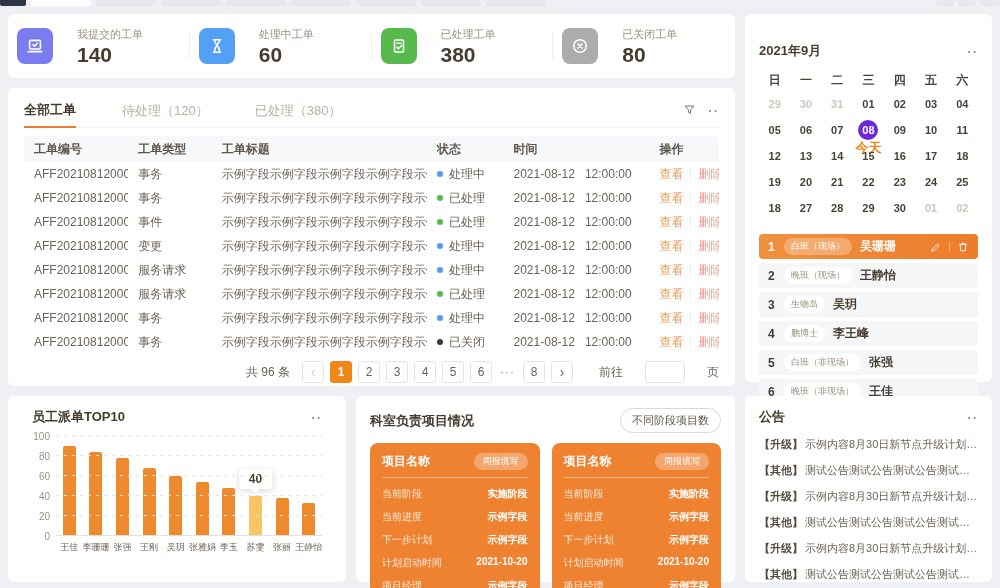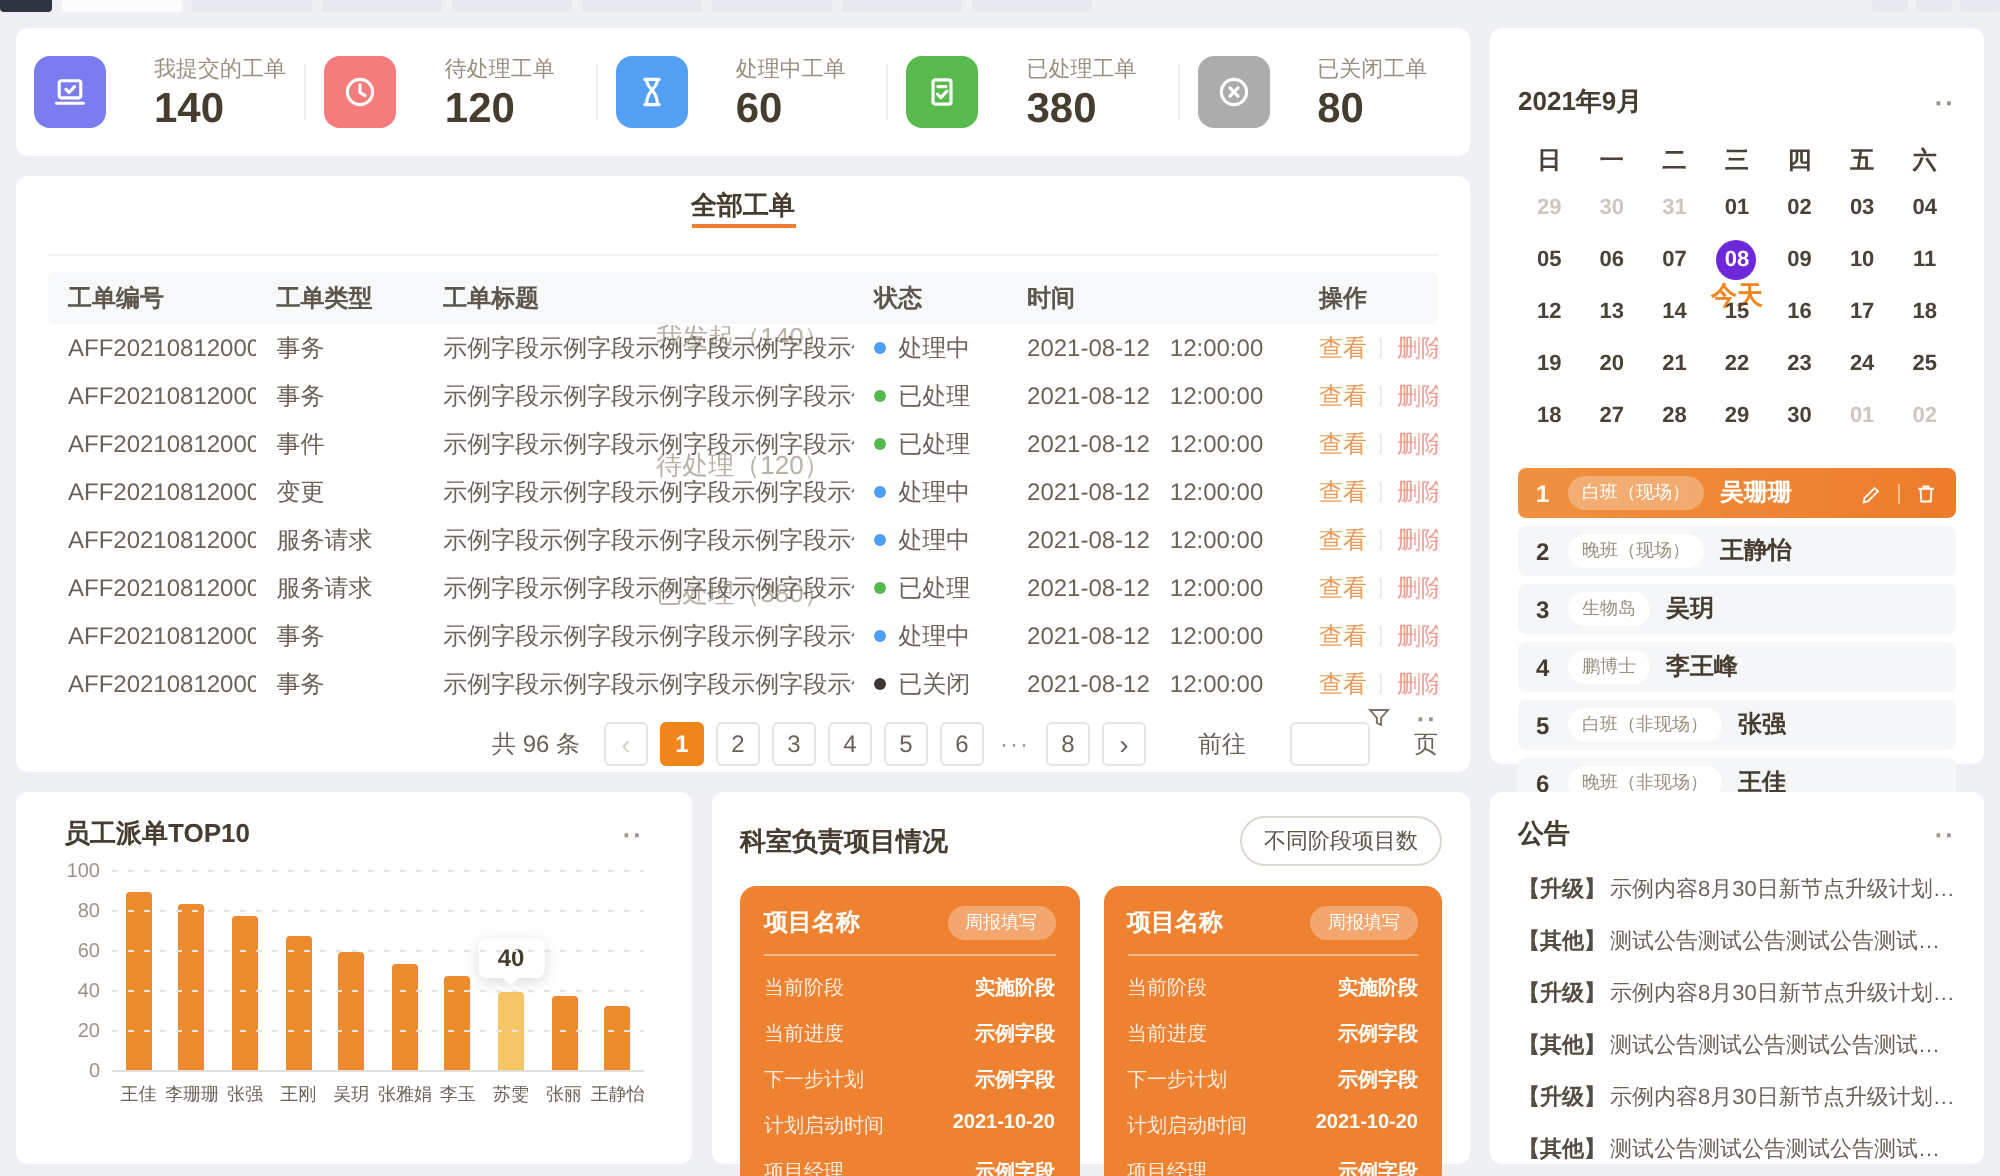--- a/index.html
+++ b/index.html
@@ -18,21 +18,21 @@
   .stats{left:8px;top:14px;width:727px;height:64px;display:flex;align-items:center;}
   .stat{flex:1;display:flex;align-items:center;gap:24px;padding-left:9px;position:relative;height:40px;}
   .stat:not(:last-child)::after{content:"";position:absolute;right:0;top:6px;height:28px;width:1px;background:#f0efec;}
   .sic{width:36px;height:36px;border-radius:8px;display:flex;align-items:center;justify-content:center;flex:none;}
   .sic svg{width:18px;height:18px;stroke:#fff;fill:none;stroke-width:1.4;stroke-linecap:round;stroke-linejoin:round;}
   .slabel{font-size:11px;color:#97907f;margin-bottom:2px;}
   .svalue{font-size:21px;font-weight:bold;color:#463d30;line-height:1;}
 
   
   .work{left:8px;top:88px;width:727px;height:298px;padding:6px 16px 0 16px;}
-  .tabs{display:flex;align-items:center;height:34px;gap:46px;border-bottom:1px solid #f3f2ef;flex-direction:column;}
+  .tabs{display:flex;align-items:center;height:34px;gap:46px;border-bottom:1px solid #f3f2ef;}
   .tab{font-size:13px;color:#b8b1a5;cursor:pointer;height:34px;display:flex;align-items:center;}
   .tab.on{color:#46false3d30;color:#463d30;font-weight:bold;border-bottom:2px solid #ED7D2F;}
   .tabtools{margin-left:auto;display:flex;align-items:center;gap:12px;color:#7a7266;}
   .tabtools svg{width:13px;height:13px;stroke:#7a7266;fill:none;stroke-width:1.2;}
   .dots{color:#9a9287;font-size:13px;font-weight:bold;letter-spacing:1px;}
 
   .thead,.trow{display:flex;align-items:center;font-size:12px;}
   .thead{height:26px;background:#f7f8fa;margin-top:8px;border-radius:3px;font-weight:bold;color:#5d564b;}
   .trow{height:24px;color:#6b6257;}
   .c{padding-left:10px;white-space:nowrap;overflow:hidden;}
@@ -137,32 +137,20 @@
             <rect x="3.2" y="3" width="9.6" height="7.6" rx="1"></rect>
             <path d="M6.2 6.8l1.4 1.4 2.4-2.6M2 13h12"></path>
           </svg>
       </span>
       <span>
           <div class="slabel">我提交的工单</div>
       <div class="svalue">140</div>
         </span>
     </div>
     <div class="stat">
-      <span class="sic" style="background: rgb(245, 124, 124);">
-        <svg viewBox="0 0 16 16">
-            <circle cx="8" cy="8" r="5.6"></circle>
-            <path d="M8 4.8v3.4l2.2 1.4"></path>
-          </svg>
-      </span>
-      <span>
-          <div class="slabel">待处理工单</div>
-      <div class="svalue">120</div>
-        </span>
-    </div>
-    <div class="stat">
       <span class="sic" style="background: rgb(84, 160, 245);">
         <svg viewBox="0 0 16 16">
             <path d="M4.8 2.4h6.4M4.8 13.6h6.4M5.6 2.4c0 4.4 4.8 4.4 4.8 11.2M10.4 2.4c0 4.4-4.8 4.4-4.8 11.2"></path>
           </svg>
       </span>
       <span>
           <div class="slabel">处理中工单</div>
       <div class="svalue">60</div>
         </span>
     </div>
@@ -188,21 +176,20 @@
       <span>
           <div class="slabel">已关闭工单</div>
       <div class="svalue">80</div>
         </span>
     </div>
   </div>
 
   <div class="card work">
     <div class="tabs">
       <span class="tab on">全部工单</span>
-      <span class="tab">我发起（140）</span>
       <span class="tab">待处理（120）</span>
       <span class="tab">已处理（380）</span>
       <span class="tabtools">
         <svg viewBox="0 0 16 16">
             <path d="M2.5 2.5h11l-4.2 4.8v4.4l-2.6-1.3V7.3z"></path>
           </svg>
         <span class="dots">··</span>
       </span>
     </div>
     <div class="thead">

